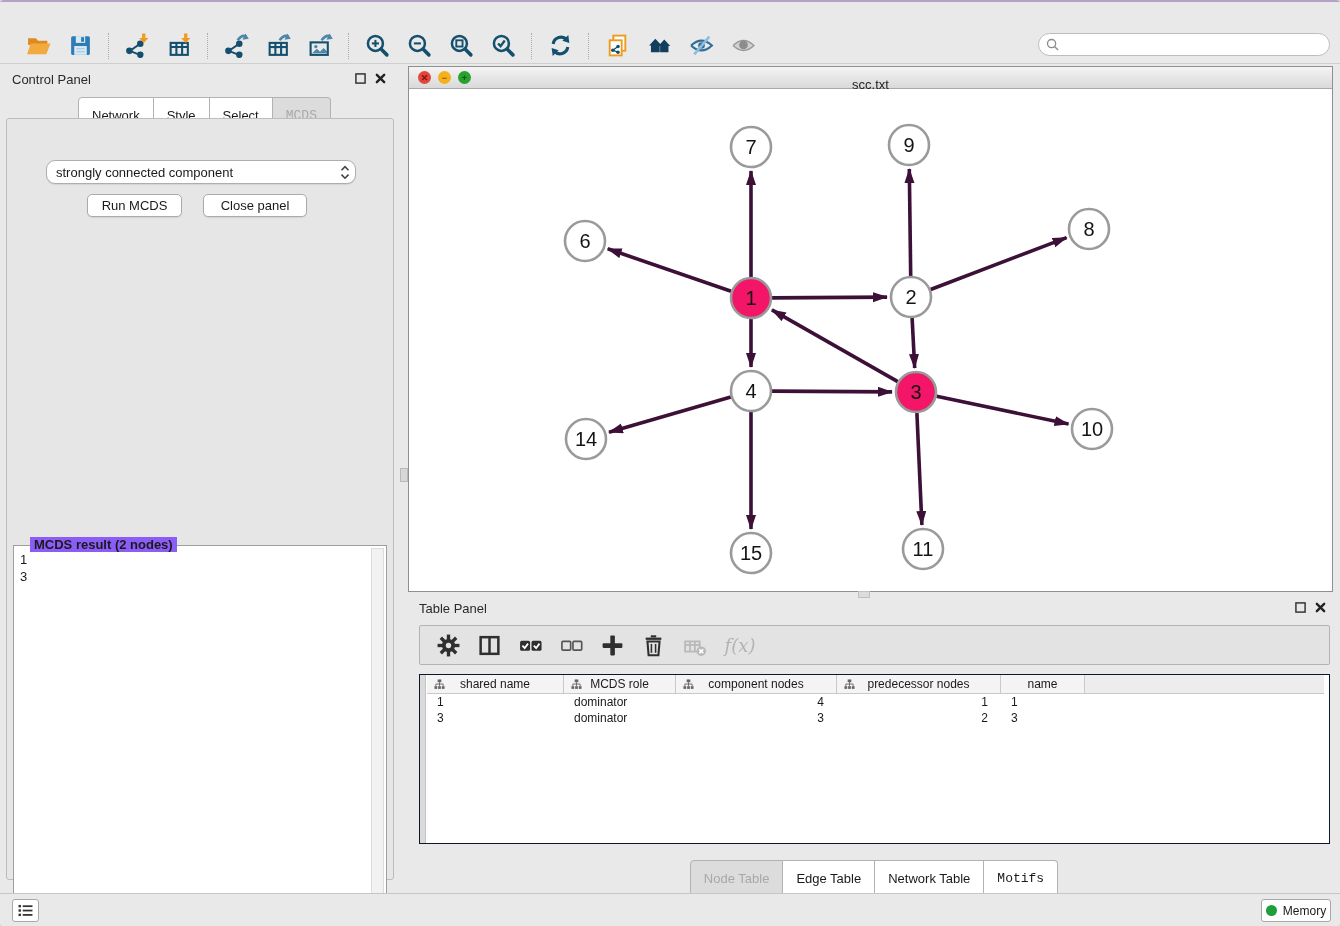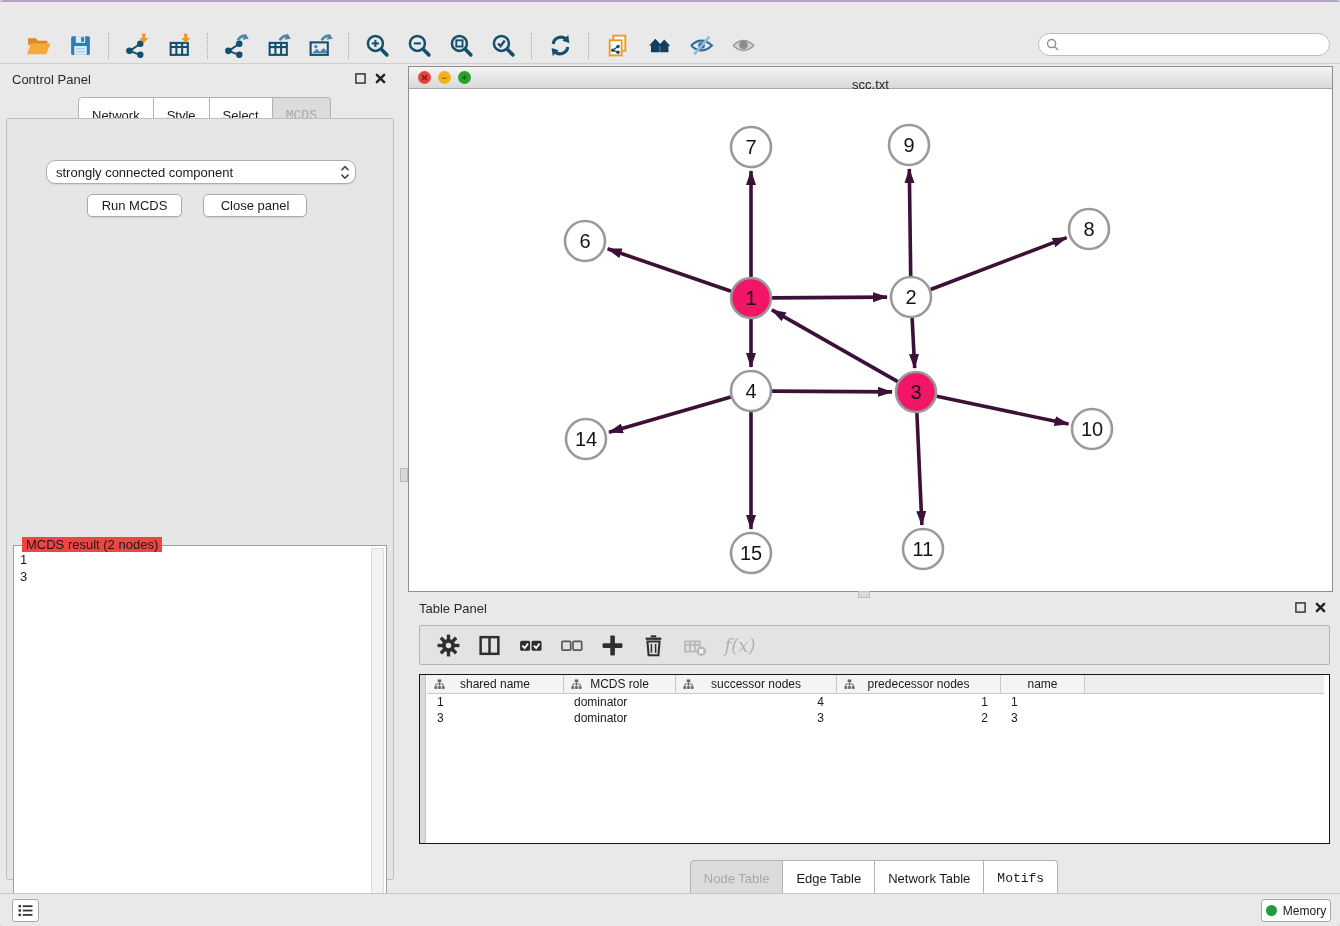--- a/index.html
+++ b/index.html
@@ -44,22 +44,22 @@
   .opt-label { position:absolute; left:0; top:20px; width:100%; text-align:center; font-size:13px; }
   .combo { position:absolute; left:39px; top:41px; width:310px; height:24px; background:#fff;
     border:1px solid #aeaeae; border-radius:9px; display:flex; align-items:center;
     justify-content:space-between; padding:0 5px 0 9px; font-size:13px; cursor:pointer;
     box-shadow:0 1px 1px rgba(0,0,0,0.08); }
   .mac-btn { position:absolute; height:23px; background:#fff; border:1px solid #ababab; border-radius:5px;
     font-size:13px; font-family:"Liberation Sans", sans-serif; cursor:pointer;
     box-shadow:0 1px 1px rgba(0,0,0,0.08); color:#1a1a1a; }
   .result-box { position:absolute; left:6px; top:426px; width:374px; height:383px;
     border:1px solid #9e9e9e; background:#fff; }
-  .result-legend { position:absolute; left:8px; top:-9px; background:#ef4444; padding:0 4px;
-    font-size:13px; color:#1a1a1a; }
+  .result-legend { position:absolute; left:16px; top:-9px; background:#8b5cf6; padding:0 4px;
+    font-size:13px; color:#1a1a1a;font-weight:bold; }
   .result-text { position:absolute; left:0; top:3px; width:352px; height:376px; font-size:13px;
     line-height:17px; padding:2px 6px; white-space:pre-line; }
   .result-scroll { position:absolute; right:2px; top:2px; width:13px; height:377px; background:#f2f2f2;
     border:1px solid #dcdcdc; }
   
   .vsplit { position:absolute; left:400px; top:66px; width:8px; height:827px; background:#e9e9e9; }
   .vsplit-handle { position:absolute; left:0; top:402px; width:8px; height:14px; background:#d7d7d7;
     border:1px solid #b9b9b9; }
   .hsplit-handle { position:absolute; left:858px; top:591px; width:12px; height:7px; background:#dcdcdc;
     border:1px solid #c0c0c0; }
@@ -502,21 +502,21 @@
             <span>MCDS role</span>
           </div>
           <div class="dt-hcell" style="width: 161px;">
             <svg class="hicon" width="11" height="11" viewBox="0 0 12 12">
               <rect x="4" y="0.5" width="4" height="3" fill="#666"></rect>
               <path d="M6 3.5 v2 M2 5.5 h8 M2 5.5 v2 M6 5.5 v2 M10 5.5 v2" stroke="#666" fill="none" stroke-width="1"></path>
               <rect x="0.5" y="7.8" width="3" height="3" fill="#666"></rect>
               <rect x="4.5" y="7.8" width="3" height="3" fill="#666"></rect>
               <rect x="8.5" y="7.8" width="3" height="3" fill="#666"></rect>
             </svg>
-            <span>successor nodes</span>
+            <span>component nodes</span>
           </div>
           <div class="dt-hcell" style="width: 164px;">
             <svg class="hicon" width="11" height="11" viewBox="0 0 12 12">
               <rect x="4" y="0.5" width="4" height="3" fill="#666"></rect>
               <path d="M6 3.5 v2 M2 5.5 h8 M2 5.5 v2 M6 5.5 v2 M10 5.5 v2" stroke="#666" fill="none" stroke-width="1"></path>
               <rect x="0.5" y="7.8" width="3" height="3" fill="#666"></rect>
               <rect x="4.5" y="7.8" width="3" height="3" fill="#666"></rect>
               <rect x="8.5" y="7.8" width="3" height="3" fill="#666"></rect>
             </svg>
             <span>predecessor nodes</span>

